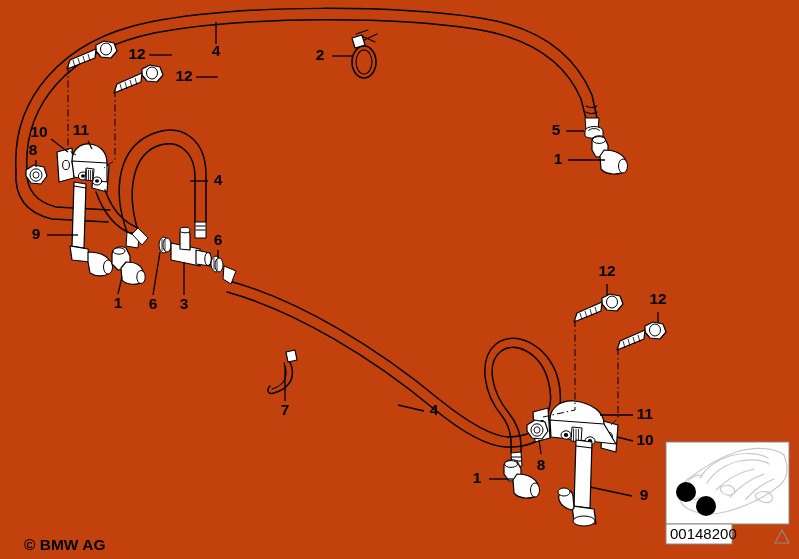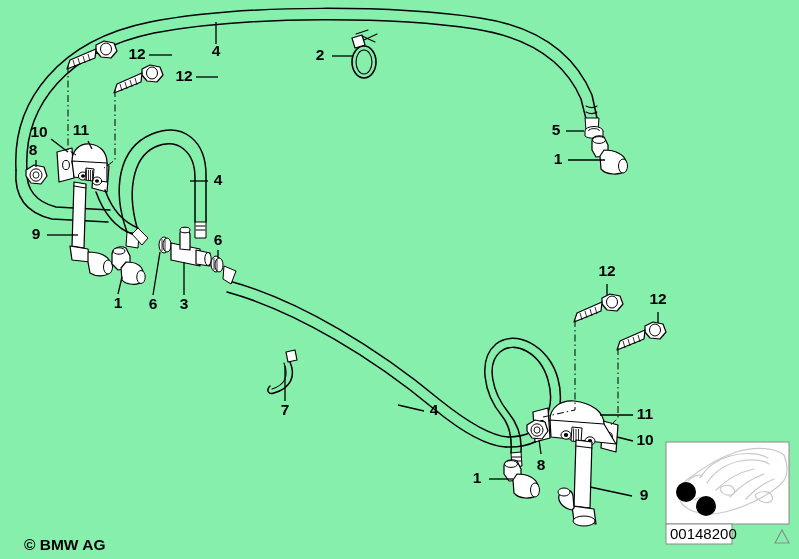--- a/index.html
+++ b/index.html
@@ -8,21 +8,21 @@
     padding: 0;
     background: #ffffff;
   }
   body {
     font-family: "Liberation Sans", sans-serif;
   }
   #page {
     position: relative;
     width: 799px;
     height: 559px;
-    background: #86efac;
+    background: #c2410c;
     overflow: hidden;
   }
   #diagram-svg {
     position: absolute;
     left: 0;
     top: 0;
     width: 799px;
     height: 559px;
   }
   .callout-num {

